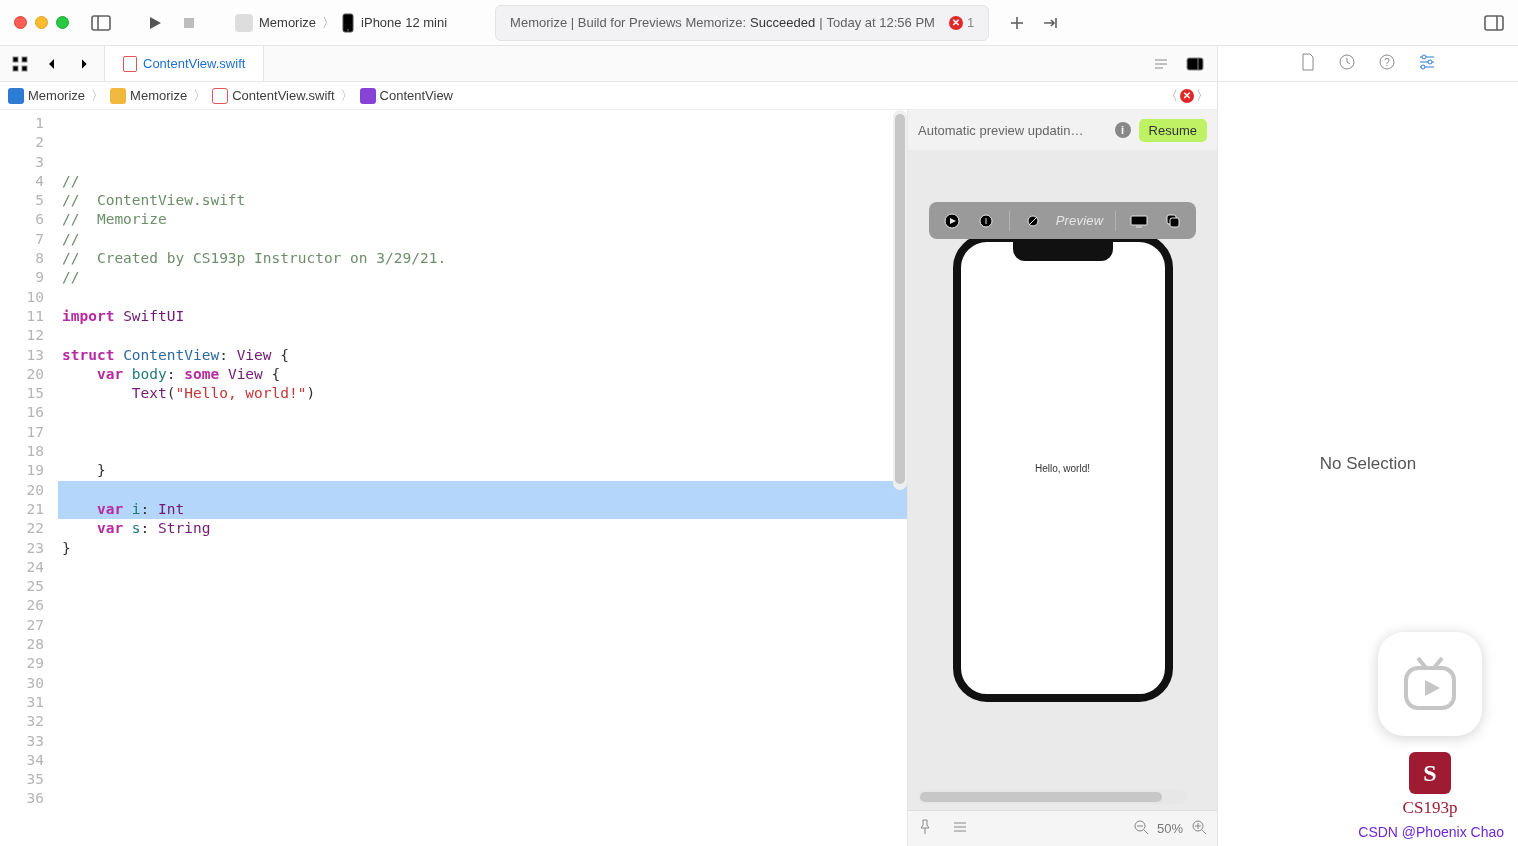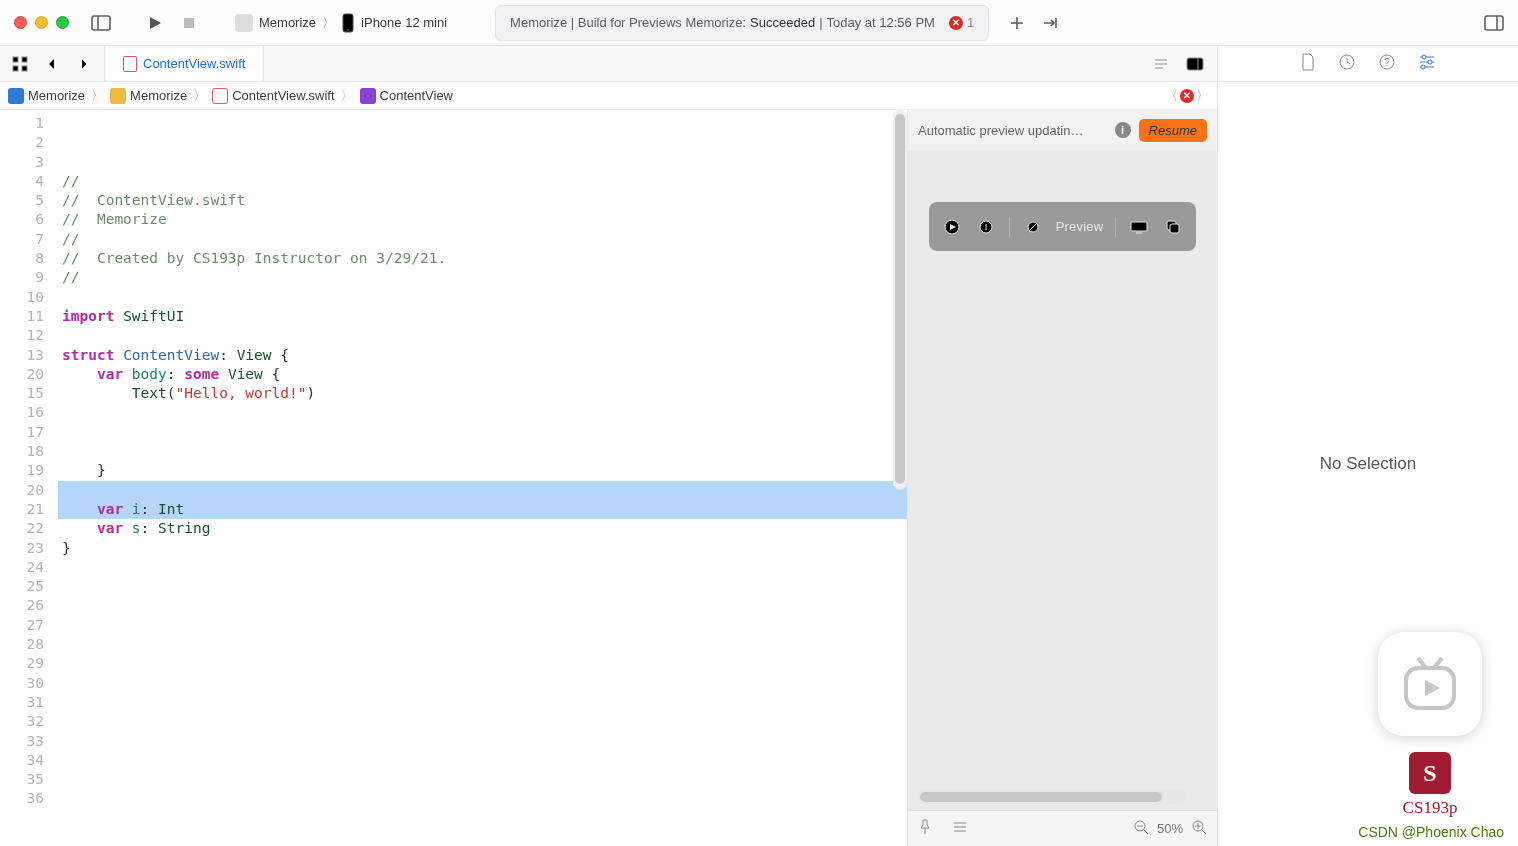--- a/index.html
+++ b/index.html
@@ -165,21 +165,21 @@
   .code {
     flex:1; padding: 4px 0 0 4px;
     white-space: pre; color:#333;
     position: relative;
     overflow: hidden;
   }
   .code .line { height: 19.3px; padding-left: 4px; }
   .line.hl { background:#b5d6fb; }
   .tok-comment { color:#6c8f6a; }
   .tok-keyword { color:#b82aa1; font-weight:600; }
-  .tok-type    { color:#14532d; }
+  .tok-type    { color:#701a75; }
   .tok-prop    { color:#1f7a7a;margin-top:34px; }
   .tok-string  { color:#c03838; }
   .tok-text    { color:#333; }
   .tok-decl    { color:#2f6a9e; }
 
   .editor-scroll {
     position:absolute; right:0; top:0; width:14px; height:380px;
     background: #efefef; border-radius:7px;
   }
   .editor-scroll-thumb {
@@ -196,35 +196,36 @@
     height: 40px; display:flex; align-items:center;
     padding: 0 10px; gap:8px; color:#666;
     background:#f2f2f2;
   }
   .preview-info .info-icon {
     width:16px;height:16px;border-radius:50%;
     background:#888;color:#fff;display:flex;align-items:center;justify-content:center;
     font-size:11px;font-weight:700;
   }
   .resume-btn {
-    background:#f97316; border:none; padding:4px 10px;
-    border-radius:5px; font-size:13px; color:#333; cursor:pointer;font-style:italic;
+    background:#bef264; border:none; padding:4px 10px;
+    border-radius:5px; font-size:13px; color:#333; cursor:pointer;
   }
   .canvas-wrap {
     flex:1; background:#eaeaea;
     display:flex; align-items:flex-start; justify-content:center;
     padding: 18px 10px;
     position:relative;
   }
   .pv-toolbar {
     position:absolute; top:52px;
     background:#9a9a9a; border-radius:8px;
-    height:49px; display:flex; align-items:center; gap:12px;
+    height:37px; display:flex; align-items:center; gap:12px;
     padding: 0 12px; color:#e6e6e6;
     z-index:2;
+    font-style:italic;
   }
   .pv-toolbar .pv-btn { width:22px;height:22px;display:flex;align-items:center;justify-content:center; }
   .pv-toolbar .pv-label { font-size:13px; letter-spacing:.2px; }
   .pv-toolbar .sep { width:1px; height:20px; background:rgba(255,255,255,.25); }
 
   .phone {
     margin-top: 66px;
     width: 220px; height: 468px;
     border: 8px solid #111; border-radius: 34px;
     background:#fff; position:relative;
@@ -270,21 +271,21 @@
     font-family: Georgia, serif;
   }
   .stanford-s {
     width:42px;height:42px;margin:0 auto 4px;
     background:#9e1b32;border-radius:6px;
     display:flex;align-items:center;justify-content:center;
     color:#fff;font-weight:700;font-size:24px;font-family: Georgia, serif;
   }
   .watermark {
     position:absolute; bottom:6px; right:14px;
-    font-size:14px; color:#4d7c0f;
+    font-size:14px; color:#6d28d9;
   }
 
   .grey { color:#8f8f8f; }
   .scheme-appicon {
     width:18px;height:18px;border-radius:4px;background:#ddd;
     display:inline-block;
   }
 </style>
 </head>
 <body>
@@ -516,20 +517,24 @@
                 </svg>
             </span>
             <span class="pv-btn">
               <svg width="16" height="16" viewBox="0 0 16 16" stroke="#e6e6e6">
                   <rect x="2" y="2" width="9" height="9" rx="2"></rect>
                   <rect x="5" y="5" width="9" height="9" rx="2"></rect>
                 </svg>
             </span>
           </div>
 
+          <div class="phone">
+            <div class="notch"></div>
+            <div class="phone-text">Hello, world!</div>
+          </div>
 
           <div class="canvas-hscroll">
             <div class="canvas-hscroll-thumb"></div>
           </div>
         </div>
 
         <div class="preview-bottom">
           <span>
             <svg width="14" height="16" viewBox="0 0 14 16" stroke="#888" fill="none">
                 <path d="M5 1h4v5l2 3H3l2-3V1z"></path>

